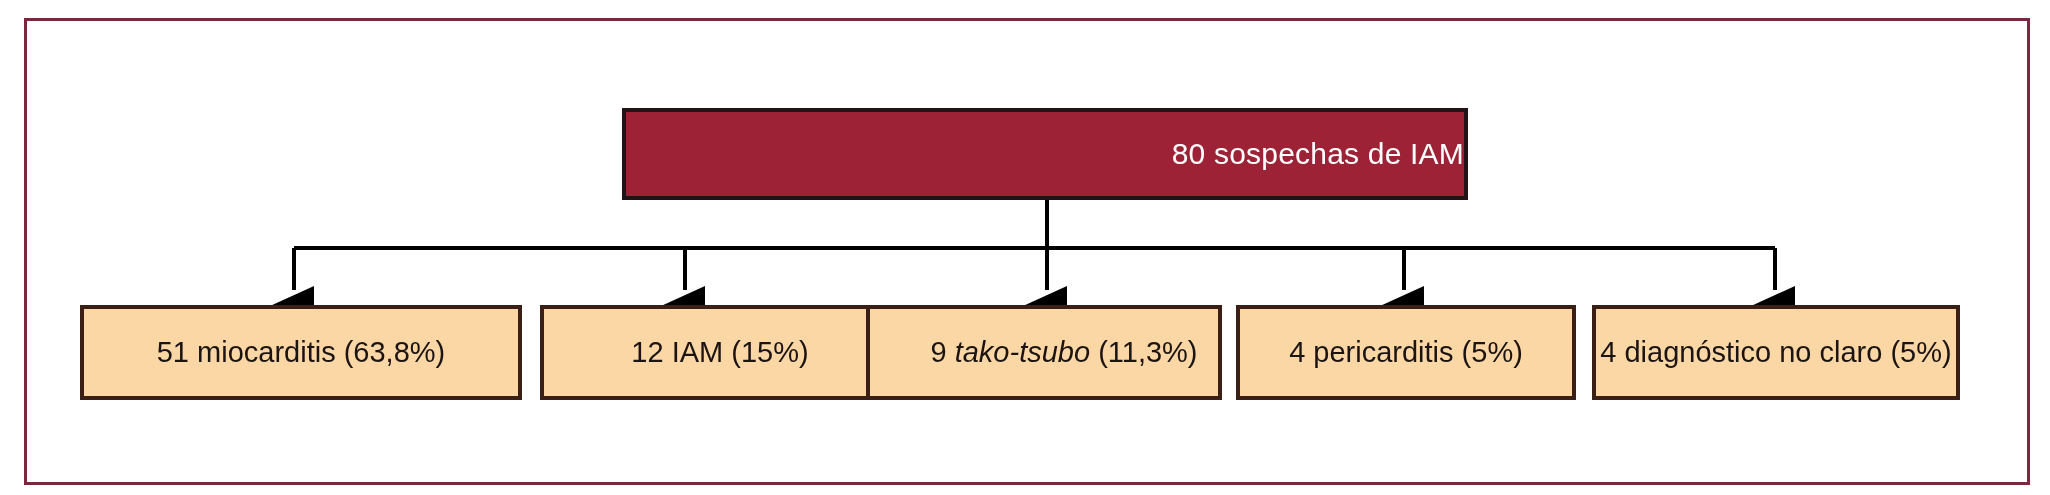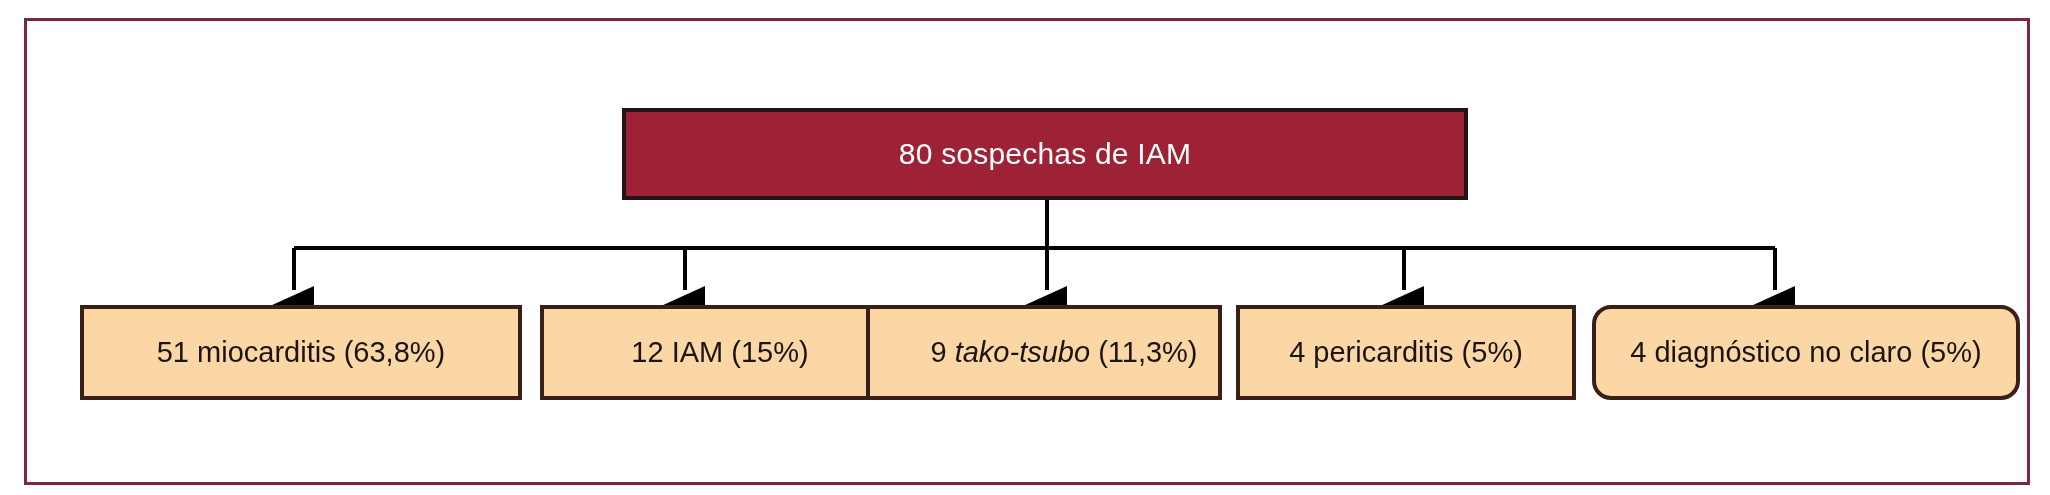--- a/index.html
+++ b/index.html
@@ -43,21 +43,21 @@
     position: absolute;
     left: 622px;
     top: 108px;
     width: 846px;
     height: 92px;
     background: #9d2235;
     border: 4px solid #231317;
     box-sizing: border-box;
     display: flex;
     align-items: center;
-    justify-content: center;
+    justify-content: flex-end;
   }
   #root-node .node-text {
     color: #ffffff;
     font-size: 30px;
     font-family: "Liberation Sans", sans-serif;
     letter-spacing: 0.2px;
     white-space: nowrap;
   }
   
   .leaf-node {
@@ -78,21 +78,21 @@
     white-space: nowrap;
     text-align: right;
   }
   .leaf-node .node-text .em {
     font-style: italic;
   }
   #leaf-0 { left: 80px;   width: 442px; }
   #leaf-1 { left: 540px;  width: 360px; }
   #leaf-2 { left: 866px;  width: 356px; padding-left: 40px; }
   #leaf-3 { left: 1236px; width: 340px; }
-  #leaf-4 { left: 1592px; width: 428px; border-radius: 19px; }
+  #leaf-4 { left: 1592px; width: 368px; }
 </style>
 </head>
 <body>
 
 <div id="figure-root">
 
   <div id="outer-frame"></div>
 
   <svg id="connectors" viewBox="0 0 2050 495" width="2050" height="495" xmlns="http://www.w3.org/2000/svg">
     <defs>

